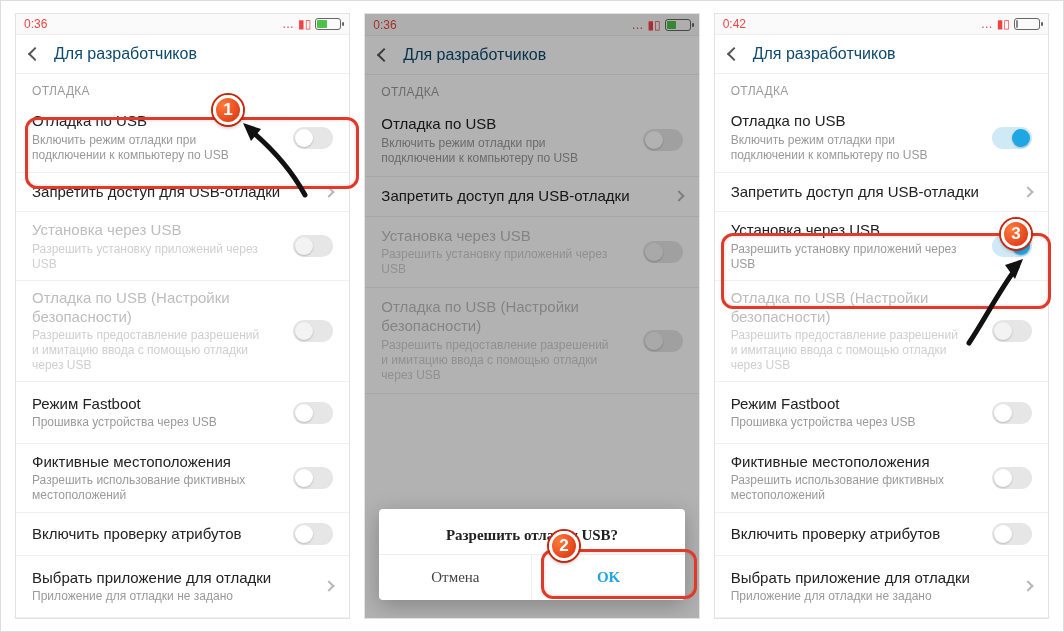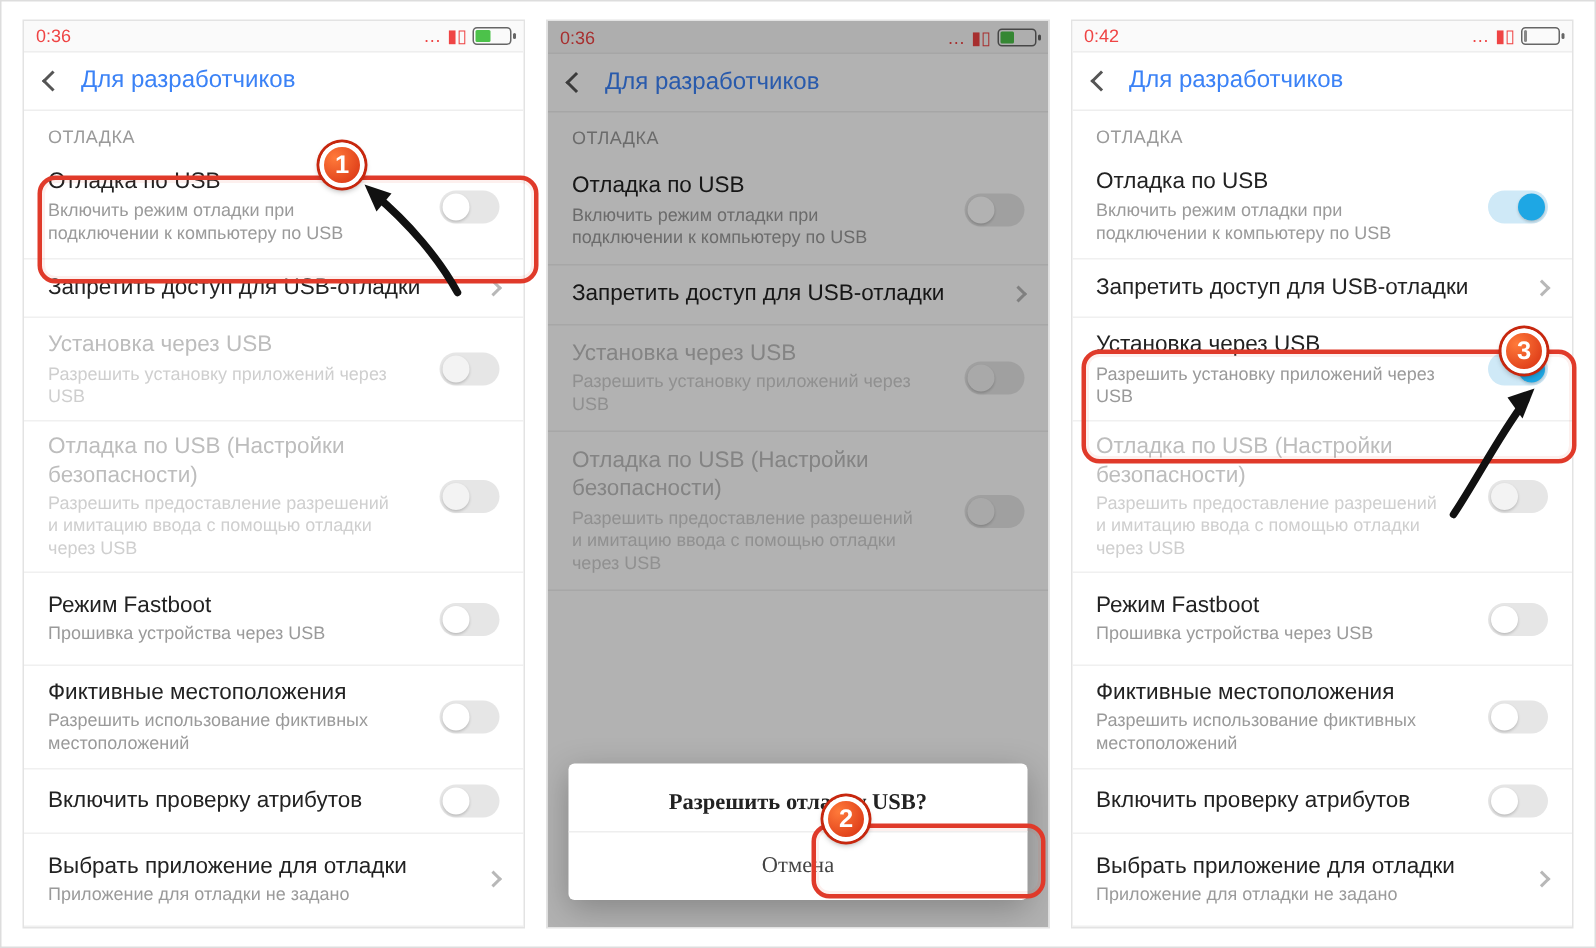--- a/index.html
+++ b/index.html
@@ -47,21 +47,21 @@
   .titlebar {
     display: flex; align-items: center; gap: 14px;
     padding: 10px 14px;
     border-bottom: 1px solid #eee;
   }
   .back-chevron {
     width: 10px; height: 10px;
     border-left: 2px solid #555; border-bottom: 2px solid #555;
     transform: rotate(45deg);
   }
-  .titlebar .title { font-size: 16px; color: #3b82f6; }
+  .titlebar .title { font-size: 16px; color: #0c4a6e; }
   .section-label {
     font-size: 12px; color: #9a9a9a;
     padding: 10px 16px 6px;
     letter-spacing: 0.3px;
   }
   .row {
     display: flex; align-items: center;
     padding: 10px 16px;
     border-bottom: 1px solid #f0f0f0;
     gap: 20px;
@@ -286,20 +286,21 @@
       <div class="toggle off-dim">
           <div class="knob"></div>
         </div>
     </div>
 
     <div class="dim-overlay"></div>
     <div class="dialog">
       <div class="dialog-title">Разрешить отладку USB?</div>
       <div class="dialog-btns">
         <div class="dialog-btn">Отмена</div>
+        <div class="dialog-btn primary">OK</div>
       </div>
     </div>
   </div>
 
   <div class="phone">
     <div class="statusbar">
       <span>0:42</span>
       <span class="status-right">
         <span>…</span>
         <span>▮▯</span>

